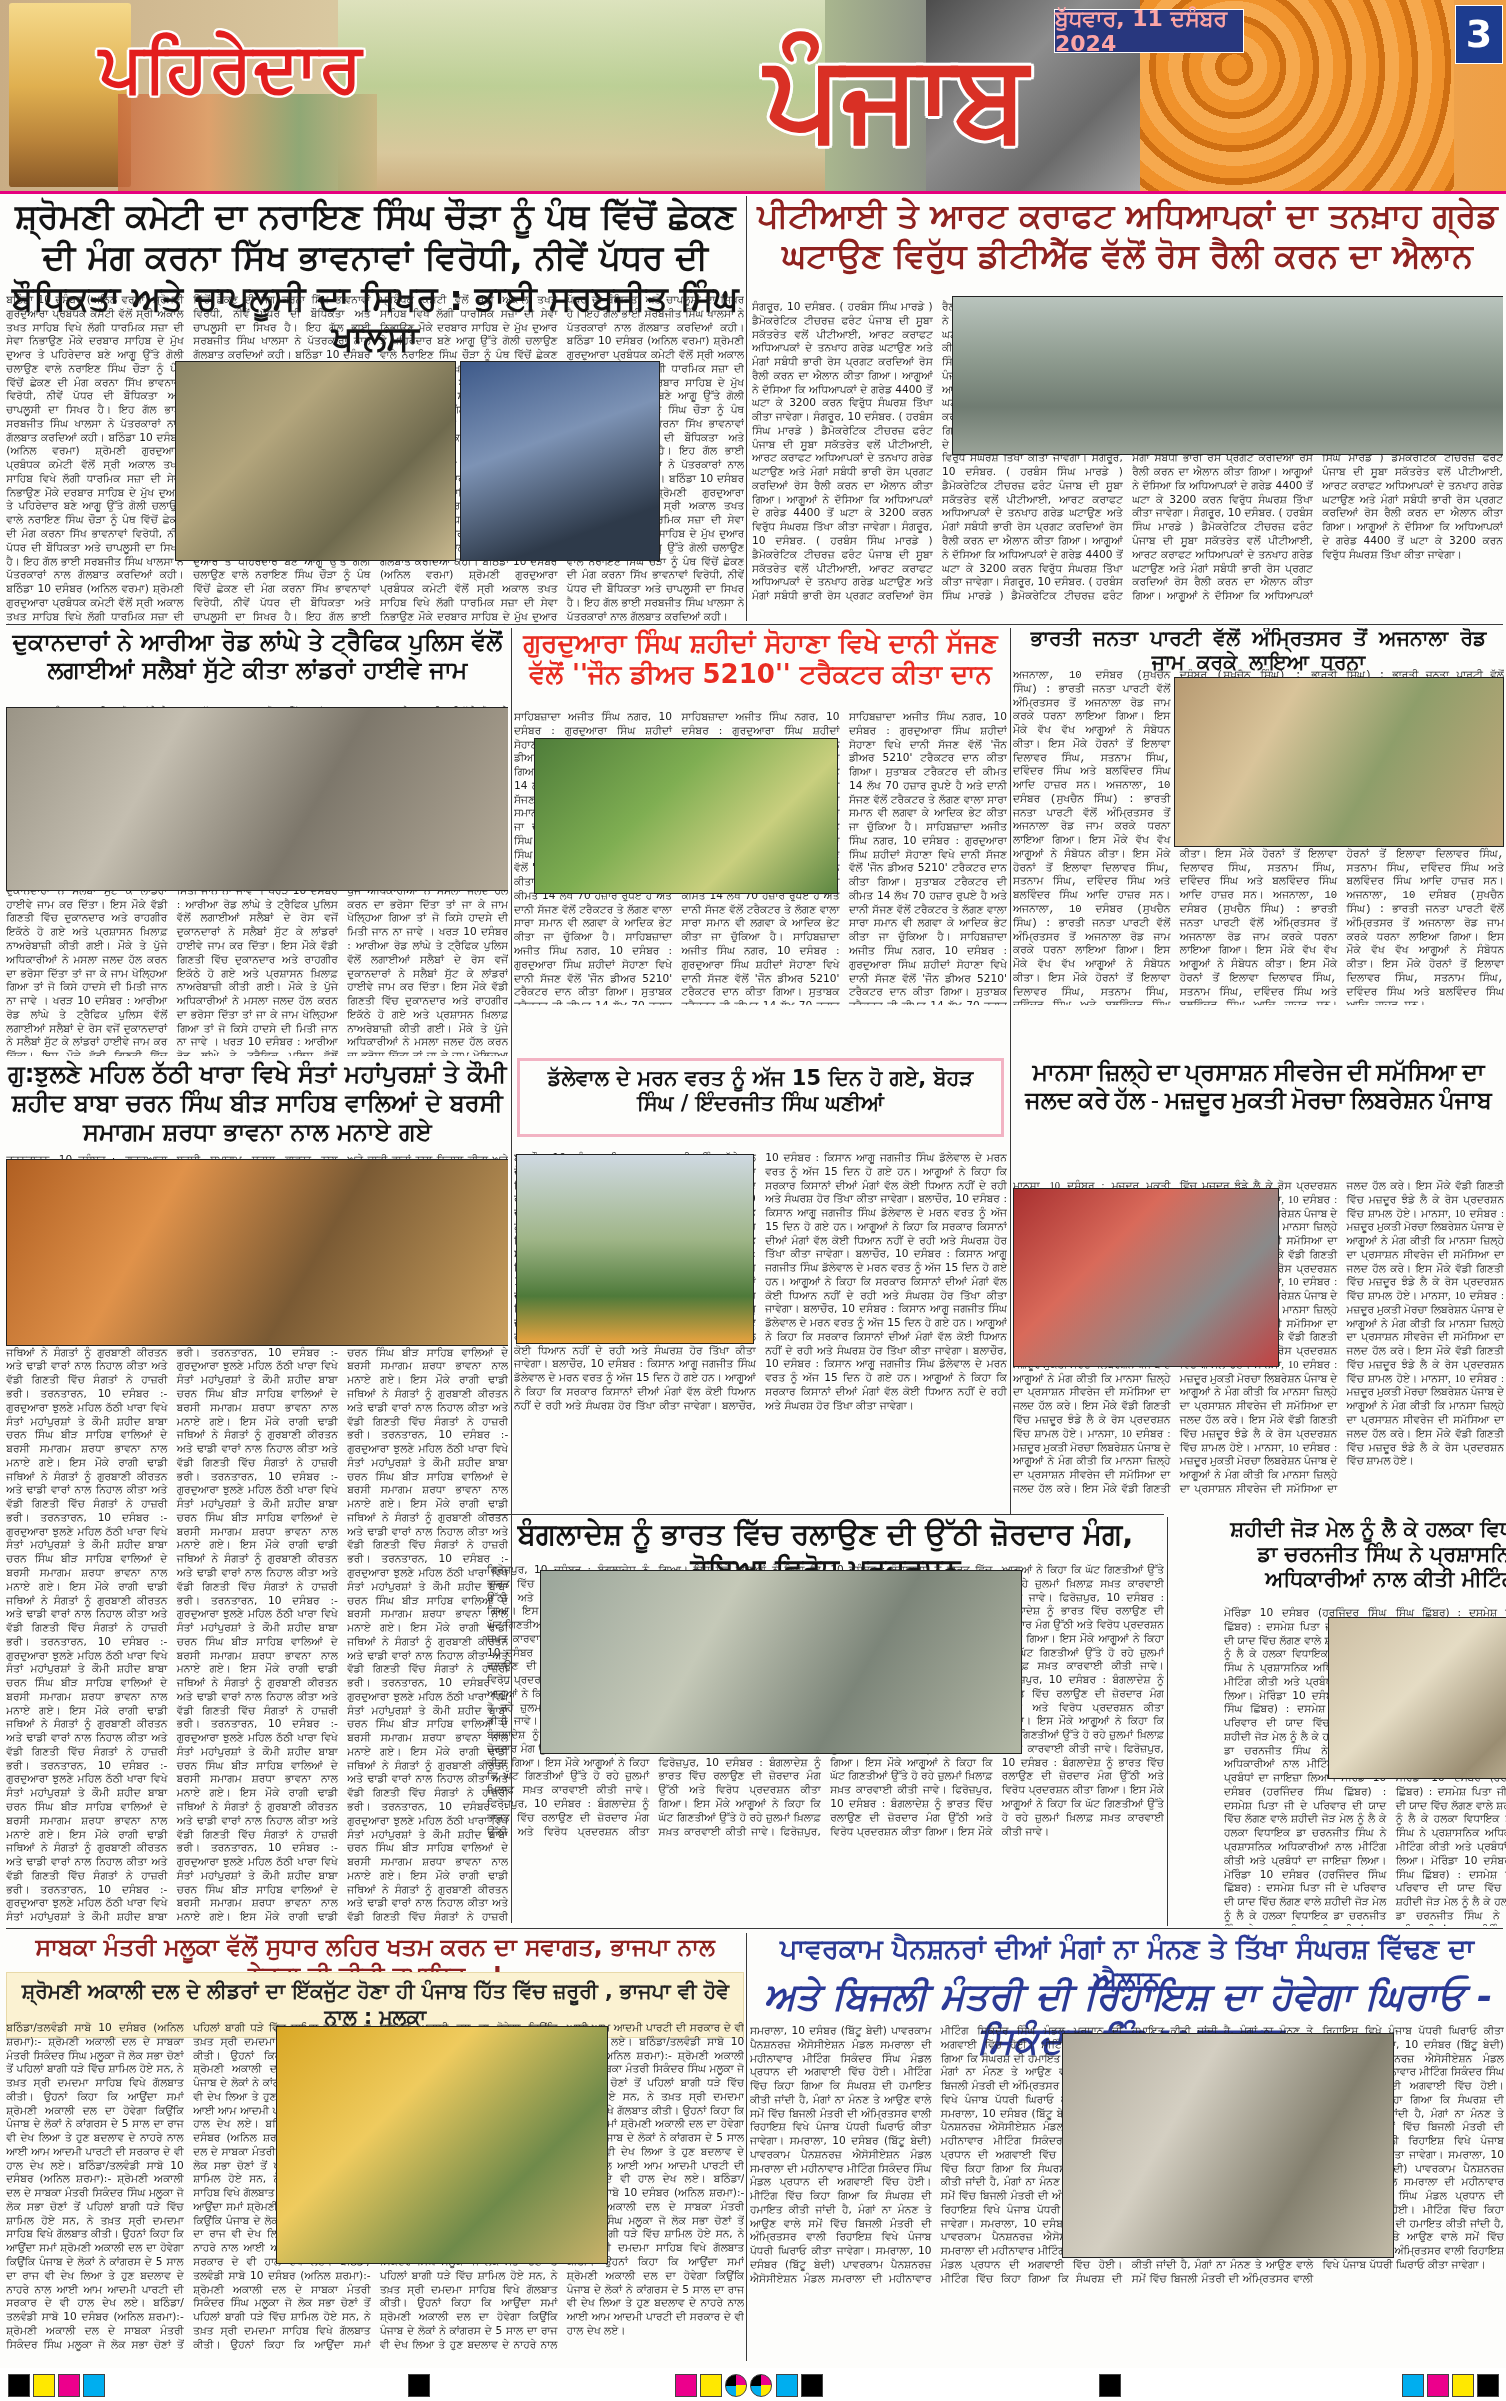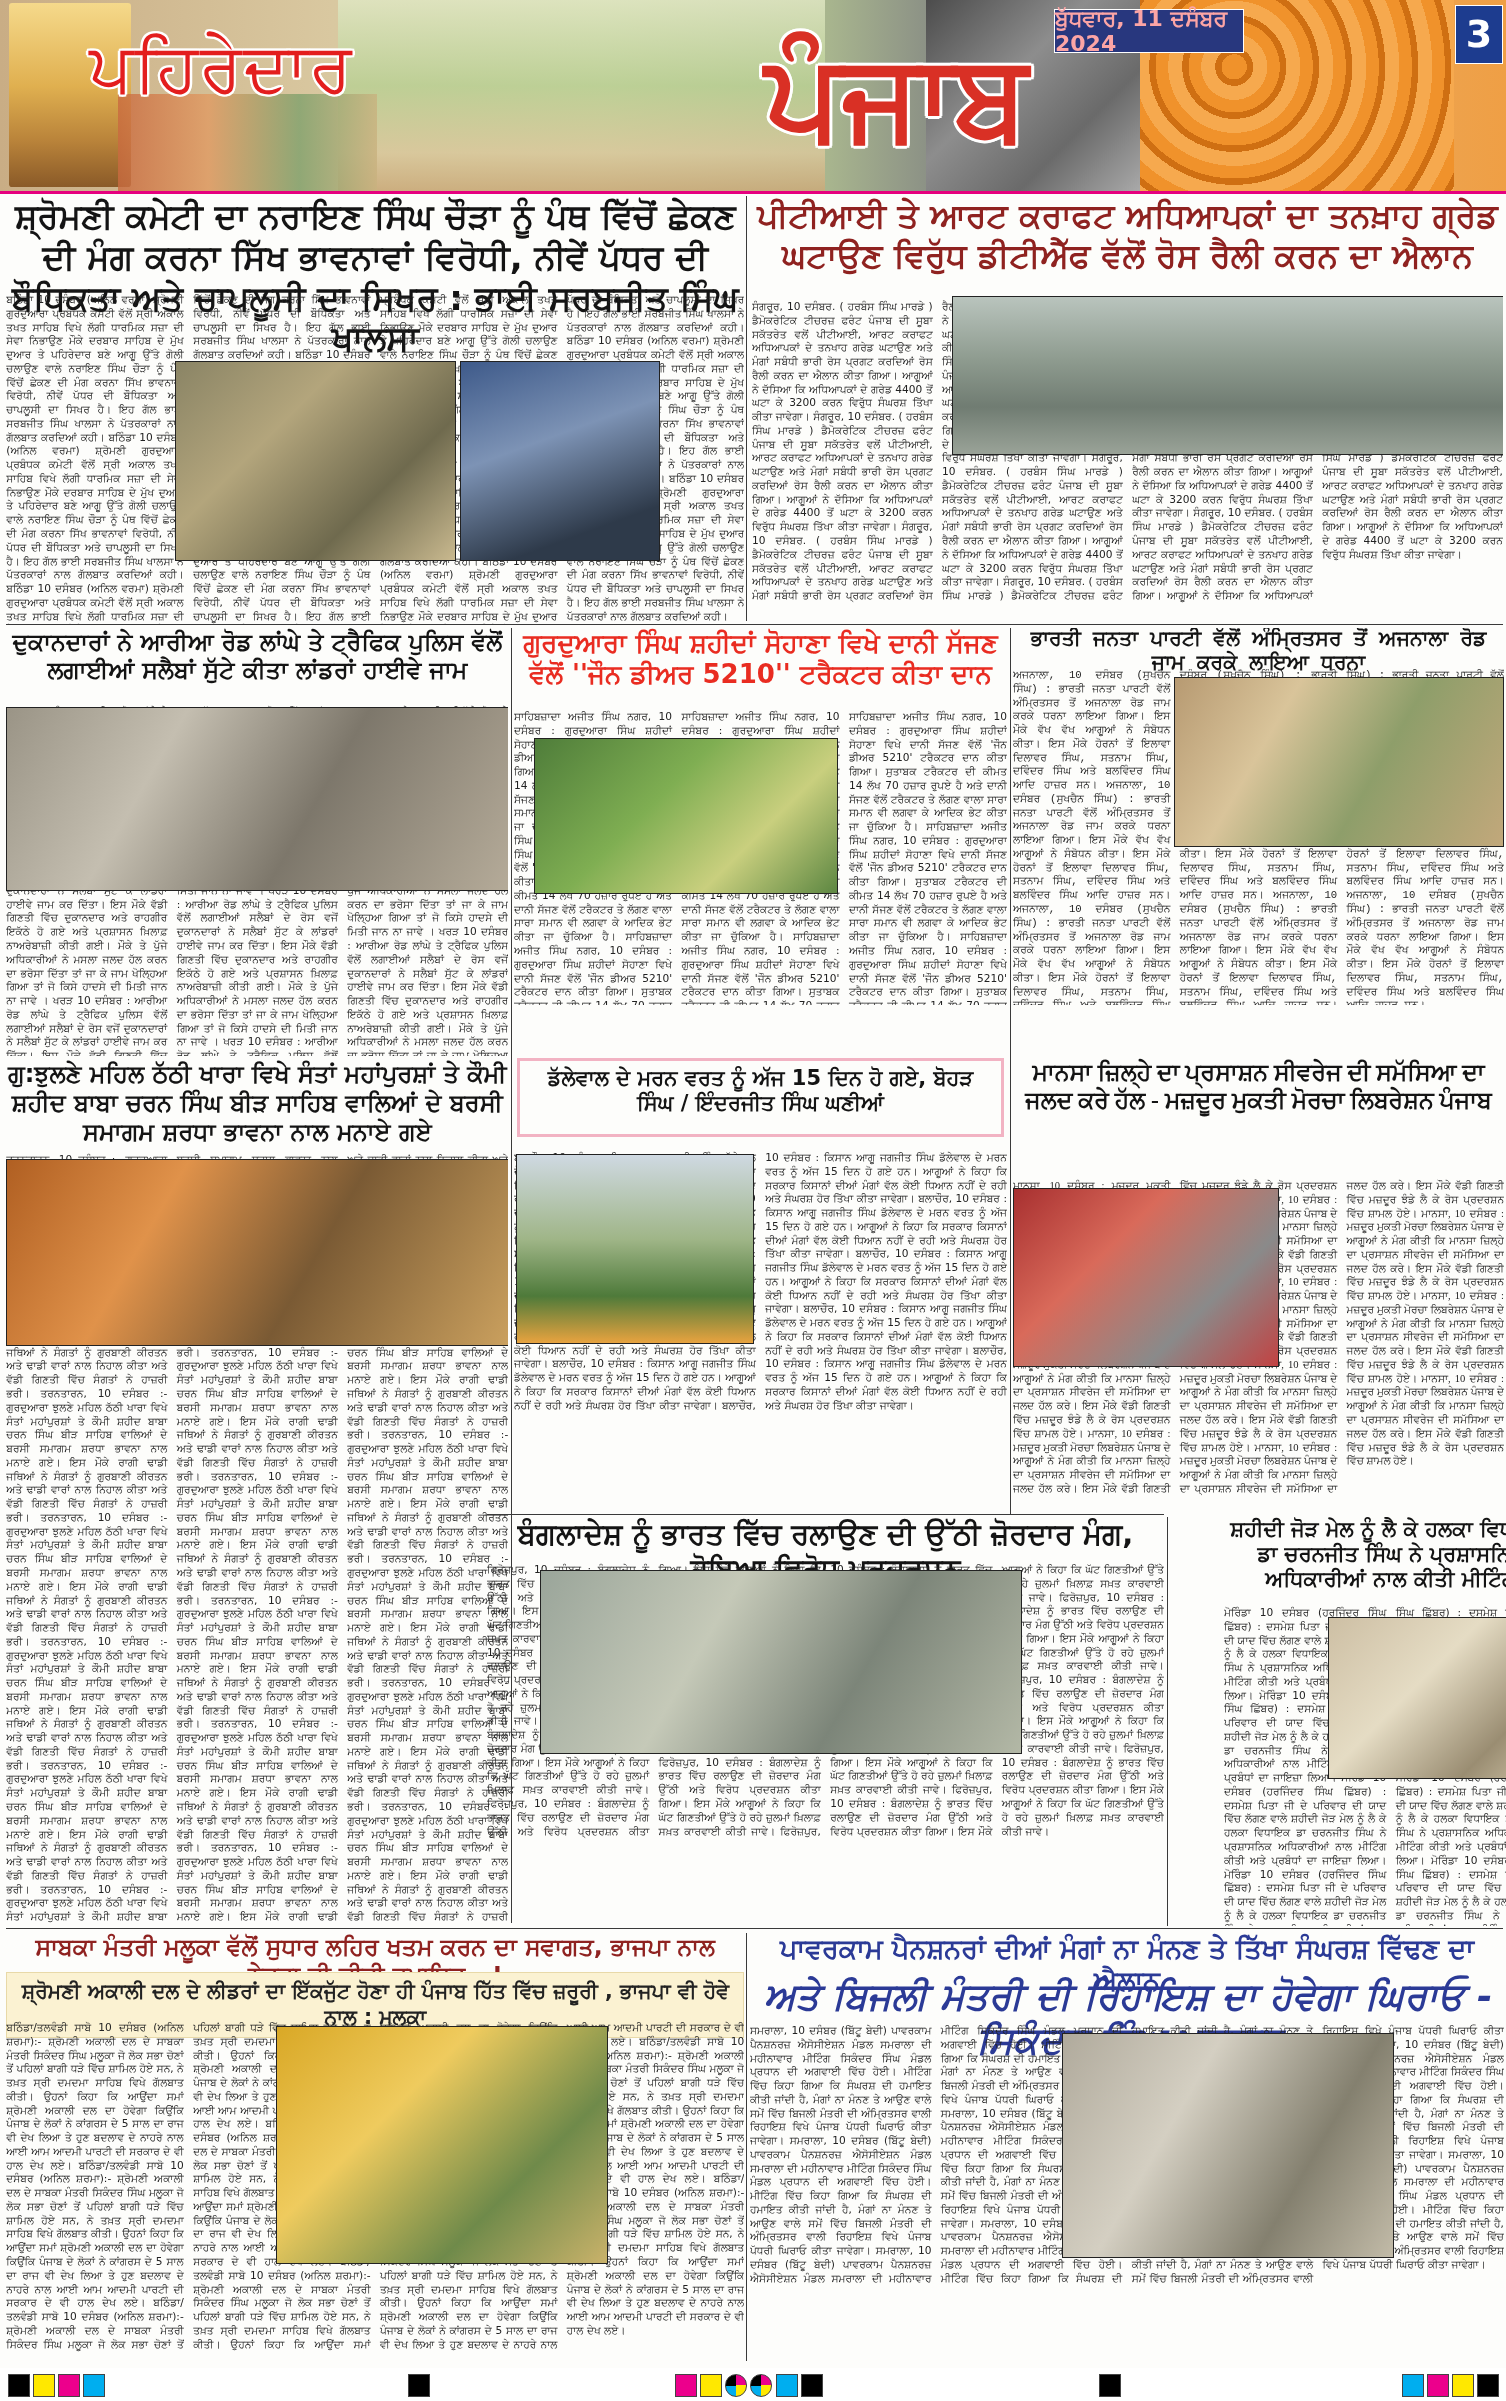--- a/index.html
+++ b/index.html
@@ -11,21 +11,21 @@
   .m-temple{position:absolute;left:9.4px;top:3.1px;width:122px;height:184px;
     background:linear-gradient(180deg,#f5d98b 0%,#e0b050 45%,#b9833a 75%,#8a5a28 100%);border-radius:3.1px;}
   .m-field{position:absolute;left:338px;top:0;width:487px;height:191px;
     background:linear-gradient(180deg,#dfe6c2 0%,#b9cf93 45%,#d9c79b 80%,#caa979 100%);opacity:.85;}
   .m-truck{position:absolute;left:926px;top:0;width:214px;height:191px;
     background:linear-gradient(135deg,#4c4c4c 0%,#8d8d8d 40%,#6a6a6a 70%,#a9a9a9 100%);}
   .m-kids{position:absolute;left:1140px;top:0;width:314px;height:191px;
     background:repeating-radial-gradient(circle at 30% 35%,#f0922b 0 12.6px,#cf6f12 12.6px 19px,#f6a94e 19px 33px);}
   .m-dancers{position:absolute;left:118px;top:94px;width:259px;height:97px;
     background:linear-gradient(90deg,#c96a3f 0%,#e09a62 35%,#7ea06b 70%,#c9b27f 100%);opacity:.8;}
-  .m-logo{position:absolute;left:89px;top:28px;font-size:68px;font-weight:normal;color:#e31e1e;letter-spacing:1.6px;
+  .m-logo{position:absolute;left:99px;top:28px;font-size:68px;font-weight:bold;color:#e31e1e;letter-spacing:1.6px;
     text-shadow:-2.4px 0 #fff,2.4px 0 #fff,0 -2.4px #fff,0 2.4px #fff,-1.6px -1.6px #fff,1.6px 1.6px #fff,-1.6px 1.6px #fff,1.6px -1.6px #fff;}
   .m-title{position:absolute;left:765px;top:38px;font-size:119px;font-weight:bold;color:#d93025;line-height:1;
     text-shadow:-3.1px 0 #fff,3.1px 0 #fff,0 -3.1px #fff,0 3.1px #fff,-2.4px -2.4px #fff,2.4px 2.4px #fff,-2.4px 2.4px #fff,2.4px -2.4px #fff;}
   .m-date{position:absolute;left:1054px;top:9.4px;width:188px;height:42px;background:#28377e;border:1.6px solid #fff;
     color:#fca5a5;font-size:22px;font-weight:bold;display:flex;align-items:center;justify-content:center;}
   .m-page{position:absolute;left:1455px;top:4.7px;width:46px;height:57px;background:#1d3c8f;border:1.6px solid #fff;
     color:#fff;font-size:38px;font-weight:bold;display:flex;align-items:center;justify-content:center;}
   .rule-magenta{position:absolute;left:0;top:191px;width:1506px;height:3.1px;background:#e6007e;}
   
   .article{position:absolute;overflow:hidden;}

